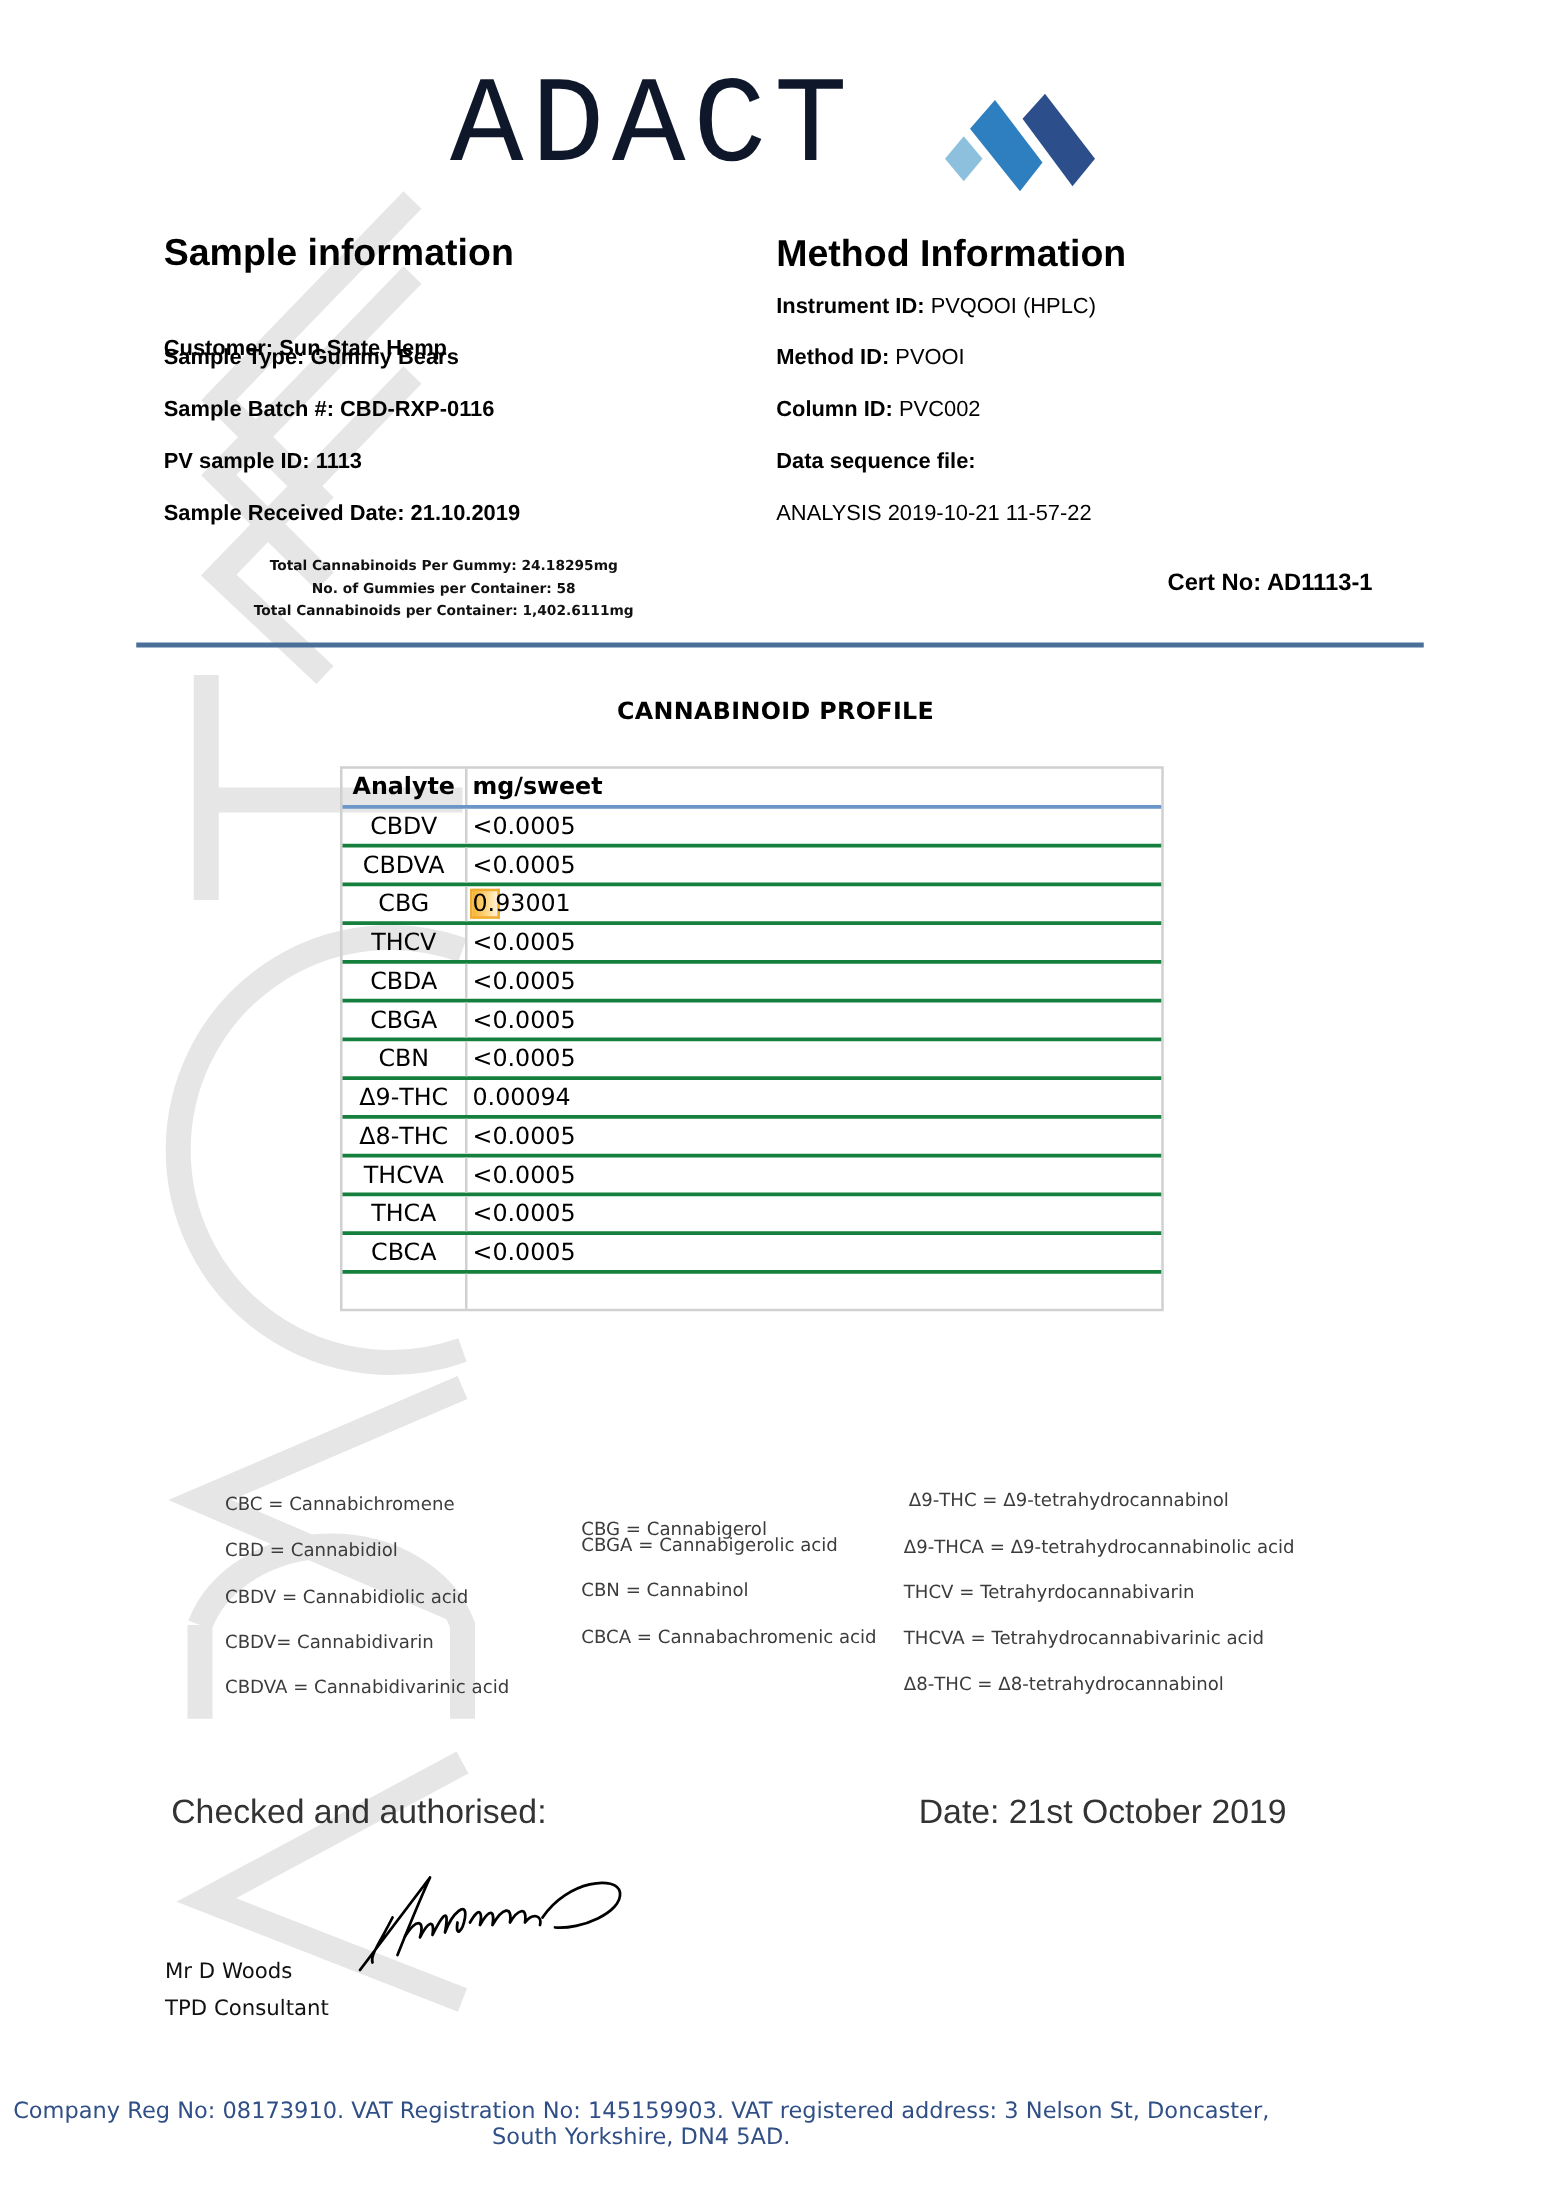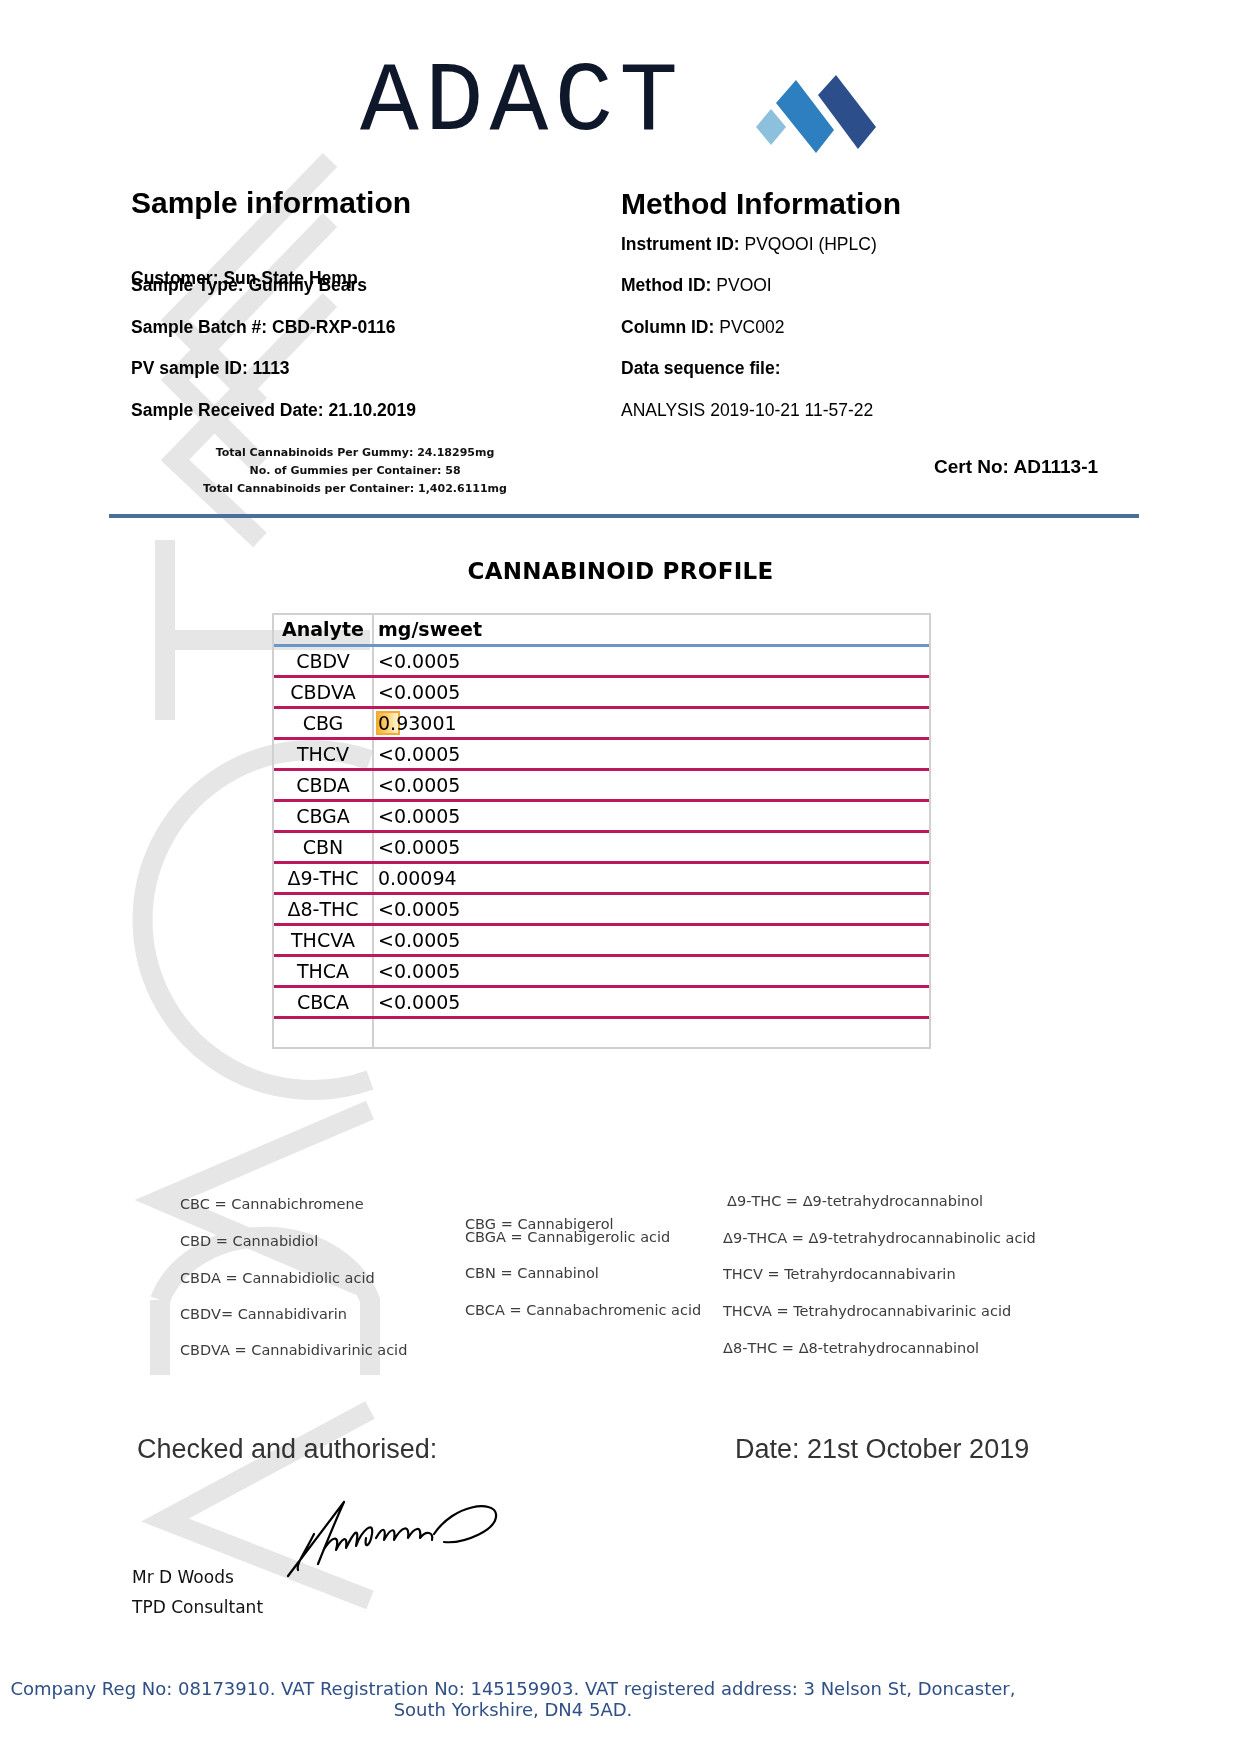--- a/index.html
+++ b/index.html
@@ -19,26 +19,26 @@
   .info-line { position: absolute; font-size: 17.5px; line-height: 1; white-space: nowrap; }
   .info-line b { font-weight: bold; }
 
   .totals { position: absolute; left: 190px; top: 444px; width: 330px; text-align: center;
             font-family: "DejaVu Sans", sans-serif; font-size: 11px; font-weight: bold; line-height: 18px; color: #111; }
   .cert { position: absolute; left: 934px; top: 456px; font-weight: bold; font-size: 19px; }
 
   .divider { position: absolute; left: 109px; top: 514px; width: 1030px; height: 4px; background: #4a7099; }
 
   .profile-title { position: absolute; left: 0; width: 1241px; top: 558px; text-align: center;
-                   font-family: "DejaVu Sans", sans-serif; font-size: 23px; font-weight: bold; letter-spacing: 0.3px; }
+                   font-family: "DejaVu Sans", sans-serif; font-size: 19px; font-weight: bold; letter-spacing: 0.3px; }
 
   
   .tbl { position: absolute; left: 272px; top: 613px; width: 655px; border: 2px solid #d0d0d0;
          border-collapse: collapse; font-family: "DejaVu Sans", sans-serif; }
-  .tbl-row { display: flex; height: 31px; border-bottom: 3px solid #be185d; box-sizing: border-box; }
+  .tbl-row { display: flex; height: 31px; border-bottom: 3px solid #15803d; box-sizing: border-box; }
   .tbl-row.hdr { height: 32px; border-bottom: 3px solid #6a97c7; }
   .tbl-row.last { border-bottom: none; height: 28px; }
   .c1 { width: 100px; border-right: 2px solid #d0d0d0; text-align: center; font-size: 19px;
         line-height: 28px; box-sizing: border-box; }
   .c2 { flex: 1; position: relative; padding-left: 4px; font-size: 19px; line-height: 28px; }
   .hdr .c1, .hdr .c2 { font-weight: bold; }
   .bar { position: absolute; left: 2px; top: 2px; bottom: 2px;
          background: linear-gradient(to right, #f7b431, #ffd98a 60%, #fff3dc);
          border: 2px solid #f2ad30; box-sizing: border-box; }
   .c2 .val { position: relative; }
@@ -191,21 +191,21 @@
     </div>
   <div class="tbl-row last">
     <div class="c1"></div>
     <div class="c2"></div>
   </div>
 </div>
 
 <div>
   <div class="gl" style="left:180px; top:1197px;">CBC = Cannabichromene</div>
   <div class="gl" style="left:180px; top:1234px;">CBD = Cannabidiol</div>
-  <div class="gl" style="left:180px; top:1271px;">CBDA = Cannabidiolic acid</div>
+  <div class="gl" style="left:180px; top:1271px;">CBDV = Cannabidiolic acid</div>
   <div class="gl" style="left:180px; top:1307px;">CBDV= Cannabidivarin</div>
   <div class="gl" style="left:180px; top:1343px;">CBDVA = Cannabidivarinic acid</div>
 
   <div class="gl" style="left:465px; top:1193px;margin-top:24px;">CBG = Cannabigerol</div>
   <div class="gl" style="left:465px; top:1230px;">CBGA = Cannabigerolic acid</div>
   <div class="gl" style="left:465px; top:1266px;">CBN = Cannabinol</div>
   <div class="gl" style="left:465px; top:1303px;">CBCA = Cannabachromenic acid</div>
 
   <div class="gl" style="left:727px; top:1194px;">Δ9-THC = Δ9-tetrahydrocannabinol</div>
   <div class="gl" style="left:723px; top:1231px;">Δ9-THCA  = Δ9-tetrahydrocannabinolic acid</div>

